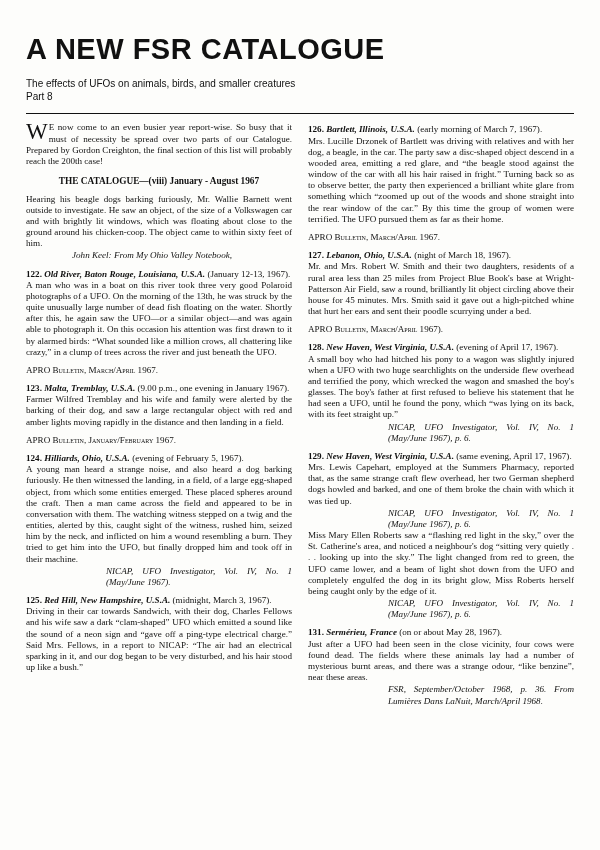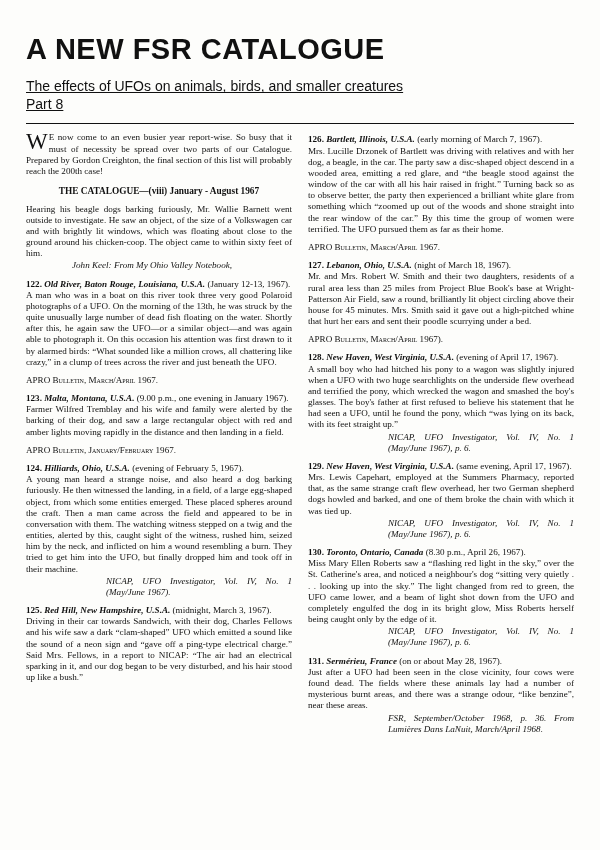--- a/index.html
+++ b/index.html
@@ -24,25 +24,24 @@
   .title {
     font-family: "Liberation Sans", sans-serif;
     font-weight: bold;
     font-size: 29px;
     letter-spacing: 0.5px;
     margin: 6px 0 14px 0;
     line-height: 1.05;
   }
   .subtitle {
     font-family: "Liberation Sans", sans-serif;
-    font-size: 14px;
+    font-size: 10px;
     line-height: 1.25;
     margin: 0 0 4px 0;
     font-weight: normal;
-    text-decoration: underline;
   }
   .subtitle .part {
     display: block;
   }
   .rule {
     border: none;
     border-top: 1px solid #111;
     margin: 10px 0 8px 0;
   }
   .columns {
@@ -149,21 +148,21 @@
         <span class="place">Old River, Baton Rouge, Louisiana, U.S.A.</span>
         <span>(January 12-13, 1967).</span>
       </p>
       <p class="noindent">A man who was in a boat on this river took three very good Polaroid photographs of a UFO. On the morning of the 13th, he was struck by the quite unusually large number of dead fish floating on the water. Shortly after this, he again saw the UFO—or a similar object—and was again able to photograph it. On this occasion his attention was first drawn to it by alarmed birds: “What sounded like a million crows, all chattering like crazy,” in a clump of trees across the river and just beneath the UFO.</p>
       <p class="src">
         <span class="sc">APRO Bulletin, March/April 1967.</span>
       </p>
 
       <p class="entry">
         <span class="num">123.</span>
-        <span class="place">Malta, Montana, U.S.A.</span>
+        <span class="place">Malta, Tremblay, U.S.A.</span>
         <span>(9.00 p.m., one evening in January 1967).</span>
       </p>
       <p class="noindent">Farmer Wilfred Tremblay and his wife and family were alerted by the barking of their dog, and saw a large rectangular object with red and amber lights moving rapidly in the distance and then landing in a field.</p>
       <p class="src">
         <span class="sc">APRO Bulletin, January/February 1967.</span>
       </p>
 
       <p class="entry">
         <span class="num">124.</span>
         <span class="place">Hilliards, Ohio, U.S.A.</span>
@@ -218,25 +217,20 @@
       <p class="entry">
         <span class="num">129.</span>
         <span class="place">New Haven, West Virginia, U.S.A.</span>
         <span>(same evening, April 17, 1967).</span>
       </p>
       <p class="noindent">Mrs. Lewis Capehart, employed at the Summers Pharmacy, reported that, as the same strange craft flew overhead, her two German shepherd dogs howled and barked, and one of them broke the chain with which it was tied up.</p>
       <p class="src-block2">
         <span class="ital">NICAP, UFO Investigator, Vol. IV, No. 1 (May/June 1967), p. 6.</span>
       </p>
 
-      <p class="entry">
-        <span class="num">130.</span>
-        <span class="place">Toronto, Ontario, Canada</span>
-        <span>(8.30 p.m., April 26, 1967).</span>
-      </p>
       <p class="noindent">Miss Mary Ellen Roberts saw a “flashing red light in the sky,” over the St. Catherine's area, and noticed a neighbour's dog “sitting very quietly . . . looking up into the sky.” The light changed from red to green, the UFO came lower, and a beam of light shot down from the UFO and completely engulfed the dog in its bright glow, Miss Roberts herself being caught only by the edge of it.</p>
       <p class="src-block2">
         <span class="ital">NICAP, UFO Investigator, Vol. IV, No. 1 (May/June 1967), p. 6.</span>
       </p>
 
       <p class="entry">
         <span class="num">131.</span>
         <span class="place">Sermérieu, France</span>
         <span>(on or about May 28, 1967).</span>
       </p>

